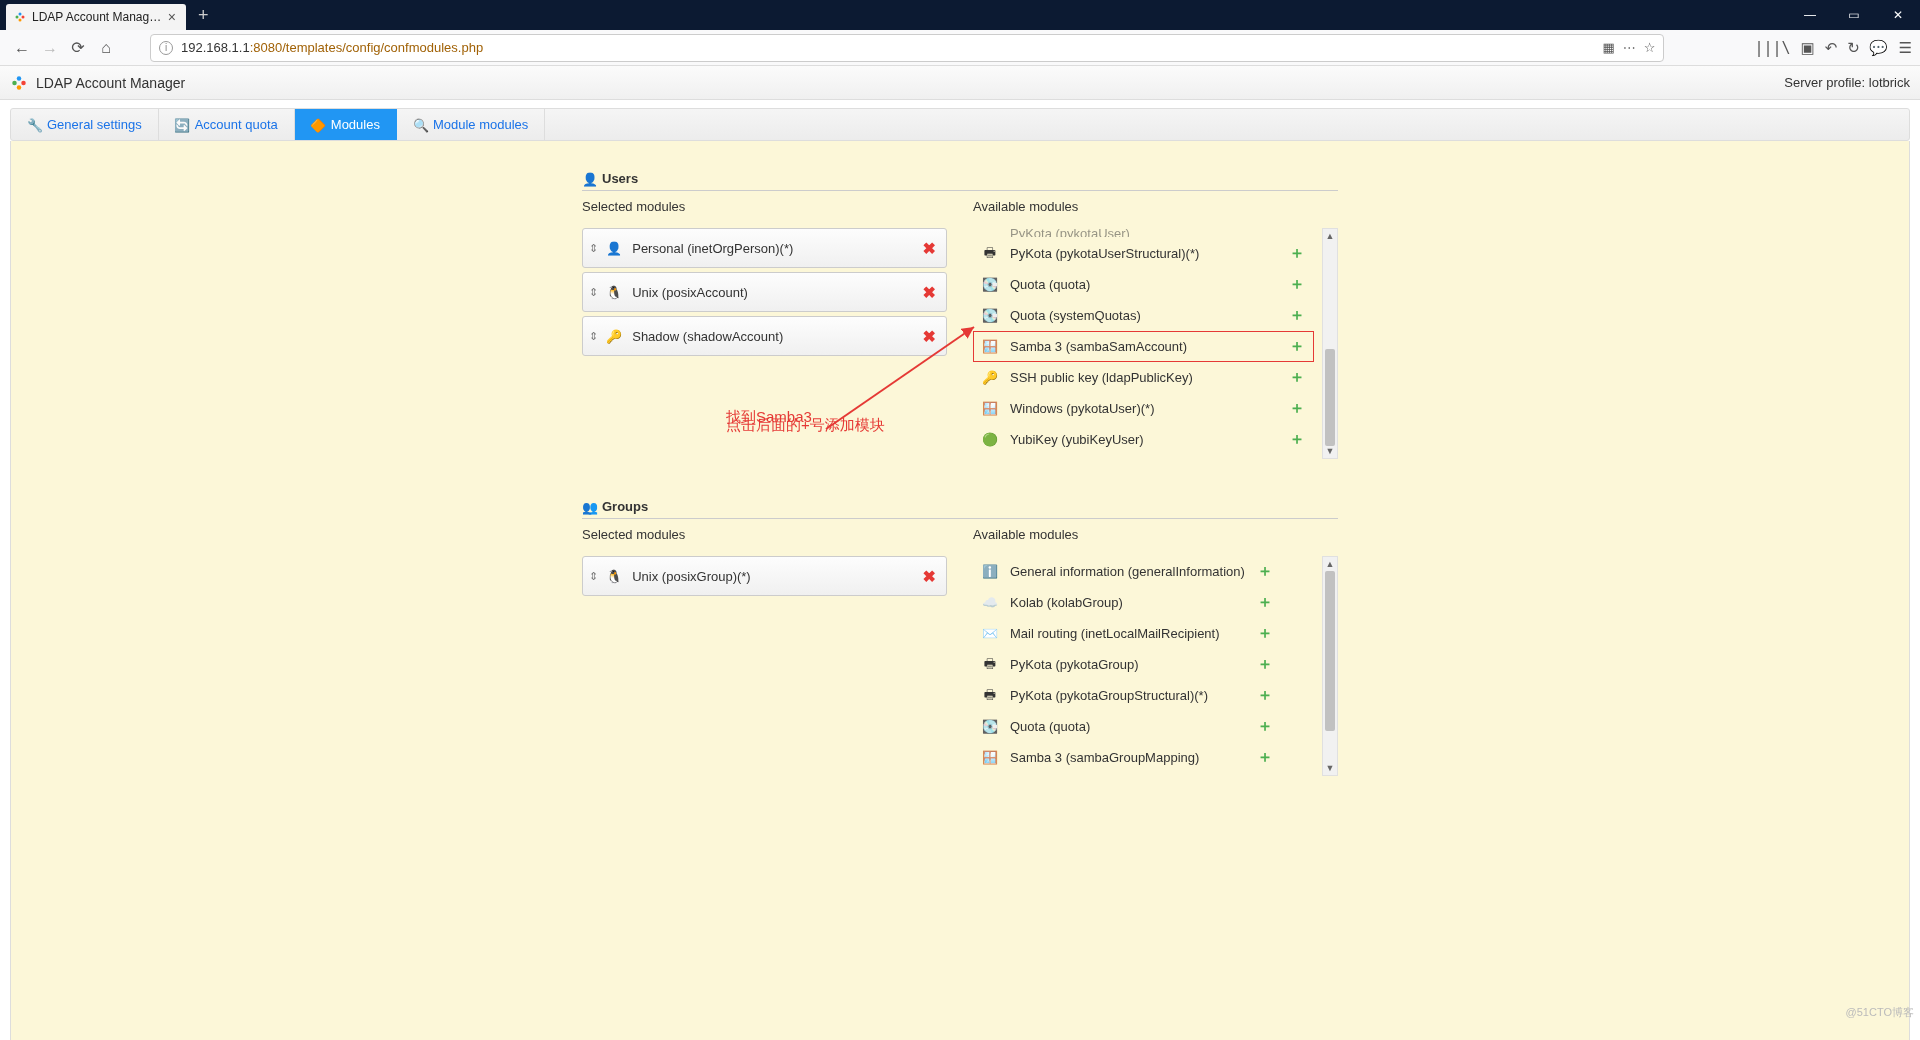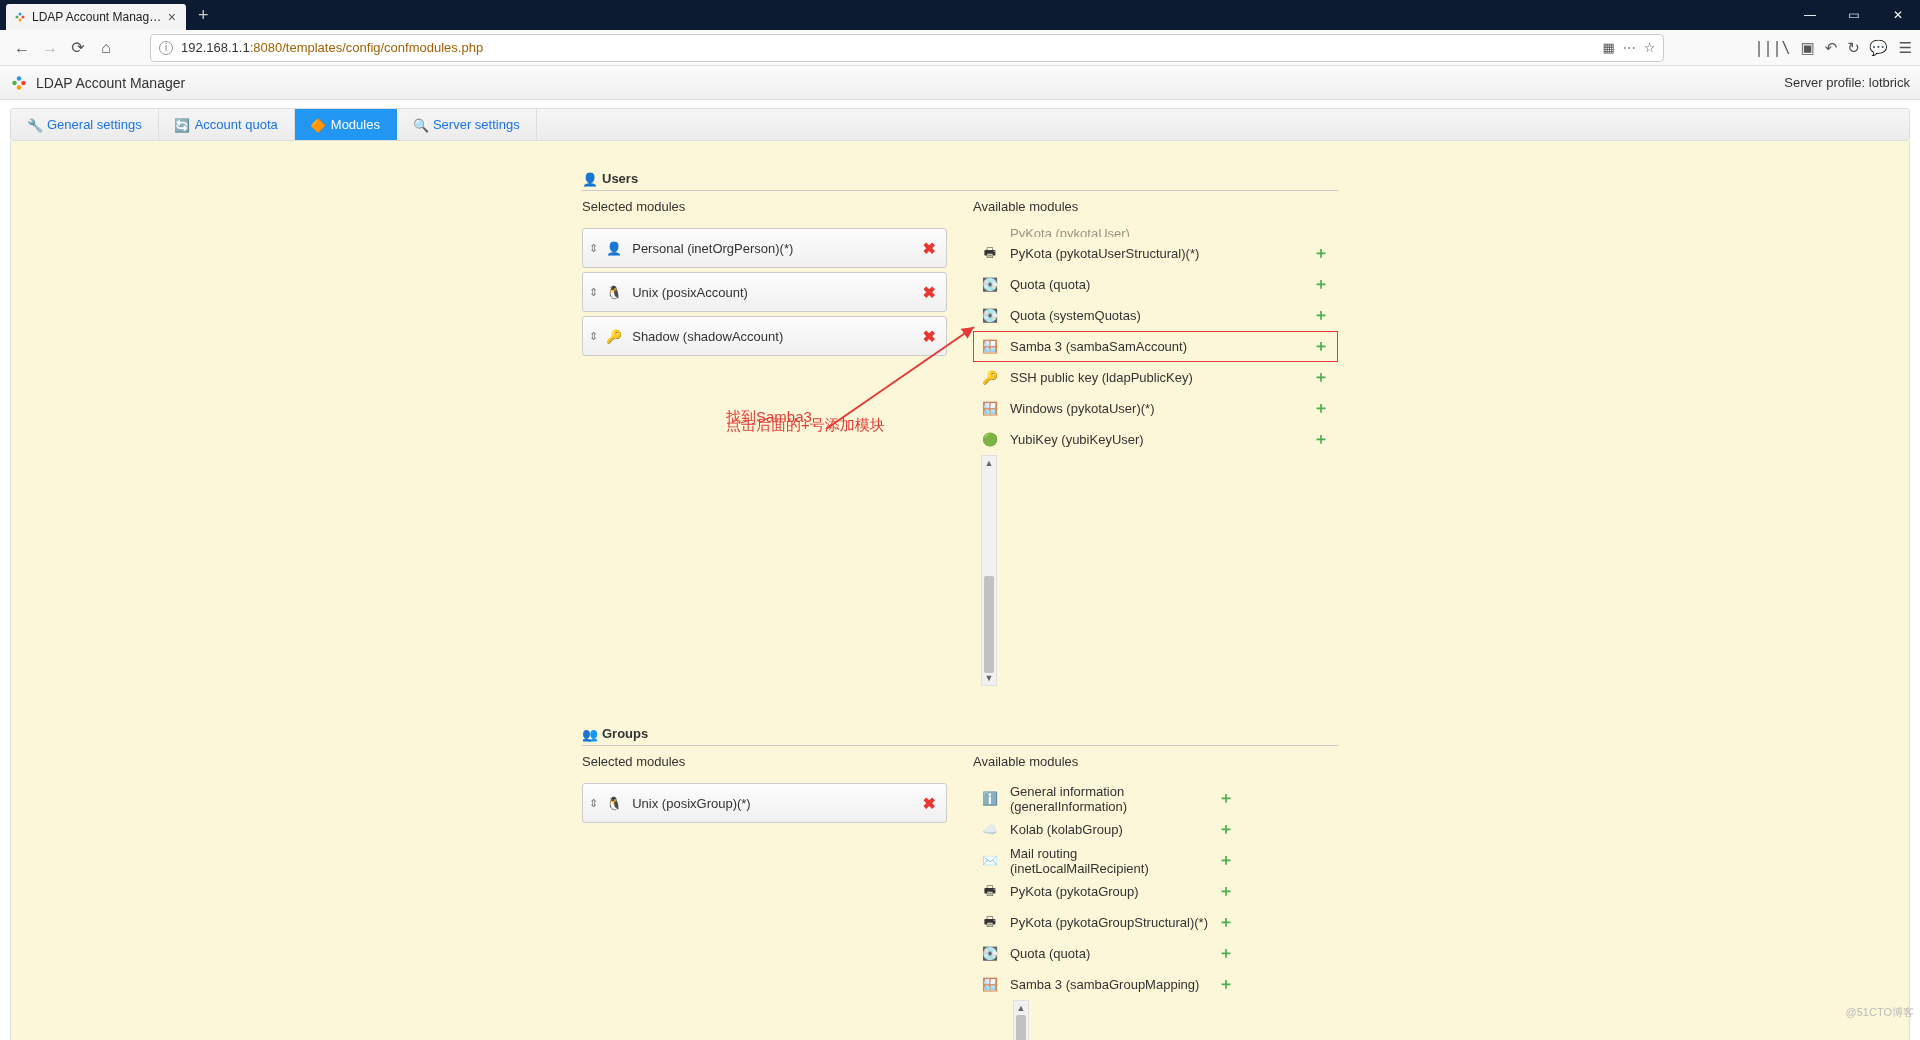--- a/index.html
+++ b/index.html
@@ -44,21 +44,21 @@
   .col-left { width: 365px; }
   .col-right { width: 365px; position: relative; }
   .col-header { font-size: 13px; color: #333; margin-bottom: 14px; }
   .sel-list {}
   .sel-item { display: flex; align-items: center; background: linear-gradient(#fdfdfd,#f0f0f0); border: 1px solid #ccc; border-radius: 3px; height: 40px; margin-bottom: 4px; padding: 0 10px 0 6px; }
   .sel-item .drag { color: #777; font-size: 11px; line-height: 8px; margin-right: 8px; cursor: grab; }
   .sel-item .mod-icon { width: 16px; height: 16px; margin-right: 10px; display: inline-flex; align-items: center; justify-content: center; }
   .sel-item .label { flex: 1; font-size: 13px; color: #333; }
   .sel-item .remove { color: #e53935; font-weight: bold; font-size: 16px; cursor: pointer; }
   
-  .avail-wrap { display: flex; flex-direction: column; }
+  .avail-wrap { display: flex; }
   .avail-list { flex: 1; }
   .avail-item { display: flex; align-items: center; height: 31px; padding: 0 6px 0 2px; border: 1px solid transparent; }
   .avail-item.highlight { border: 1px solid #e53935; }
   .avail-item .mod-icon { width: 16px; height: 16px; margin-right: 12px; margin-left: 6px; display: inline-flex; align-items: center; justify-content: center; }
   .avail-item .label { flex: 1; font-size: 13px; color: #333; }
   .avail-item .add { color: #4caf50; font-weight: bold; font-size: 16px; cursor: pointer; padding-right: 2px; }
   .avail-item.clipped { height: 10px; overflow: hidden; opacity: 0.5; }
   .avail-item.clipped .mod-icon, .avail-item.clipped .add { visibility: hidden; }
   .scrollbar { width: 16px; height: 231px; margin-left: 8px; background: #f1f1f1; border: 1px solid #e0e0e0; position: relative; }
   .scrollbar .arrow { position: absolute; left: 0; right: 0; height: 14px; display: flex; align-items: center; justify-content: center; font-size: 9px; color: #666; }
@@ -146,21 +146,21 @@
     <div class="tabbtn">
       <span class="ticon i-person">🔄</span>
       <span>Account quota</span>
     </div>
     <div class="tabbtn active">
       <span class="ticon">🔶</span>
       <span>Modules</span>
     </div>
     <div class="tabbtn">
       <span class="ticon">🔍</span>
-      <span>Server settings</span>
+      <span>Module modules</span>
     </div>
   </div>
 
   <div class="panel">
 
     <div class="section">
       <div class="section-title">
         <span class="sicon">👤</span>
         <span>Users</span>
       </div>

